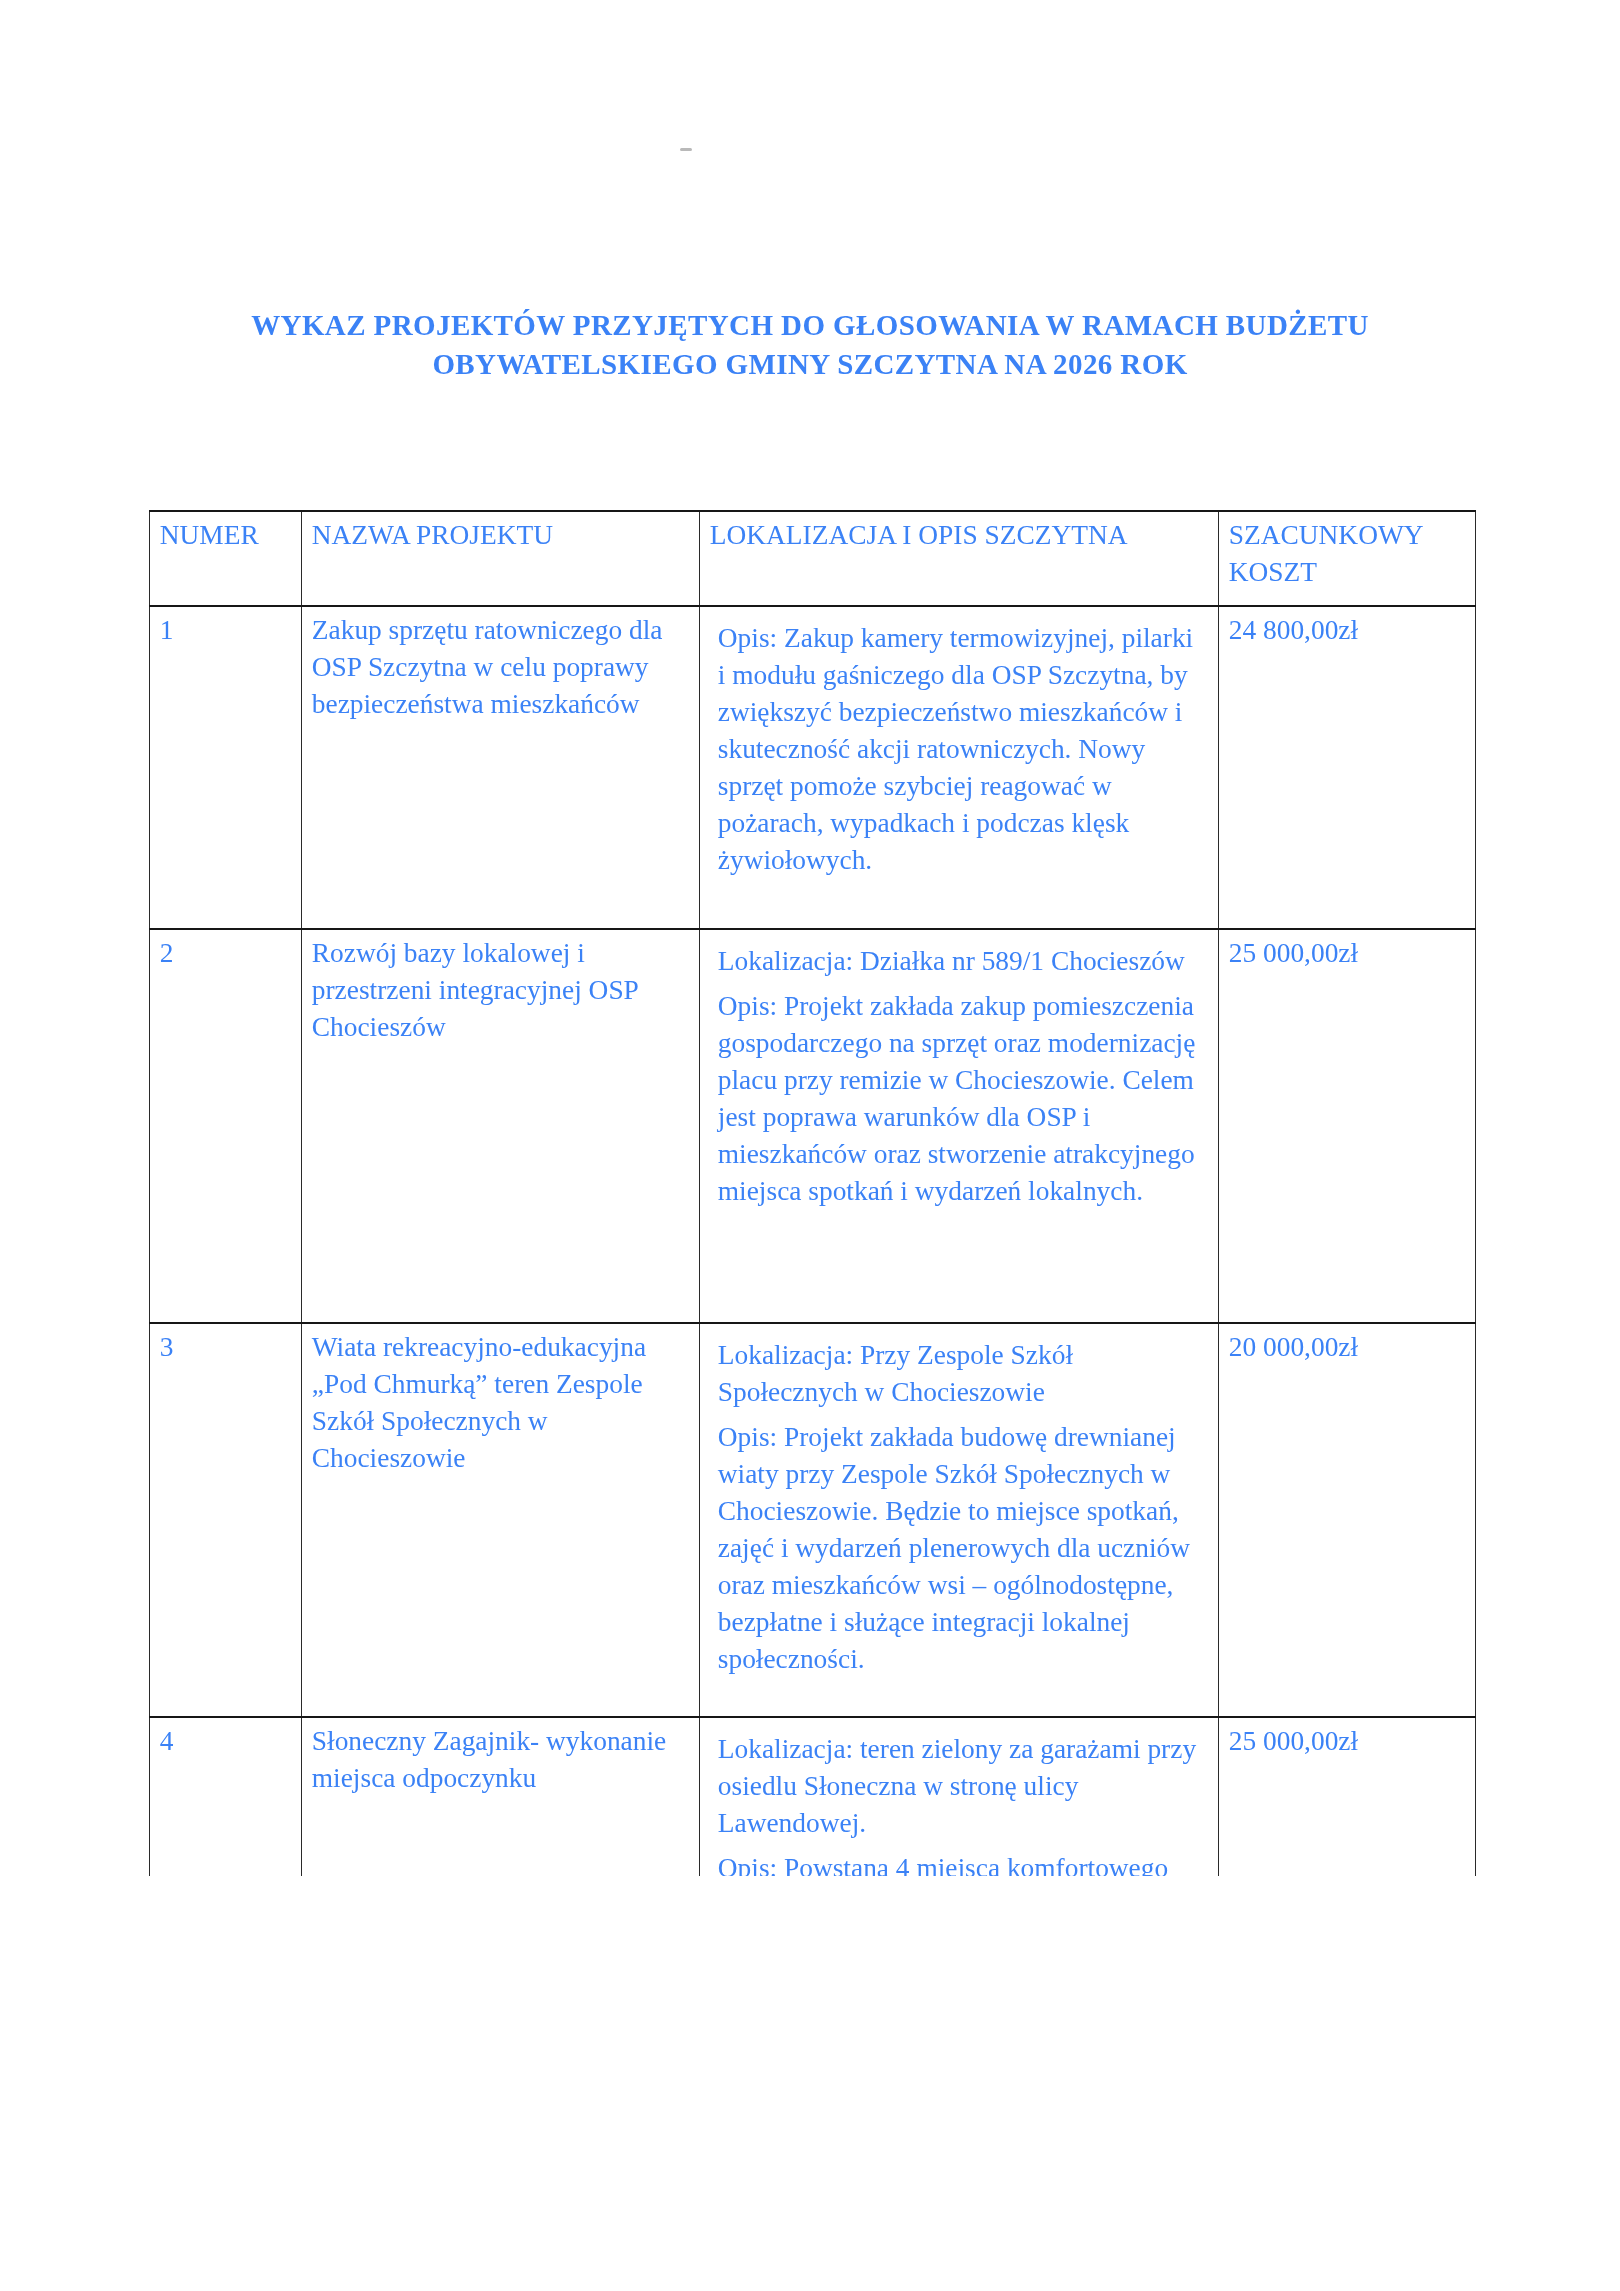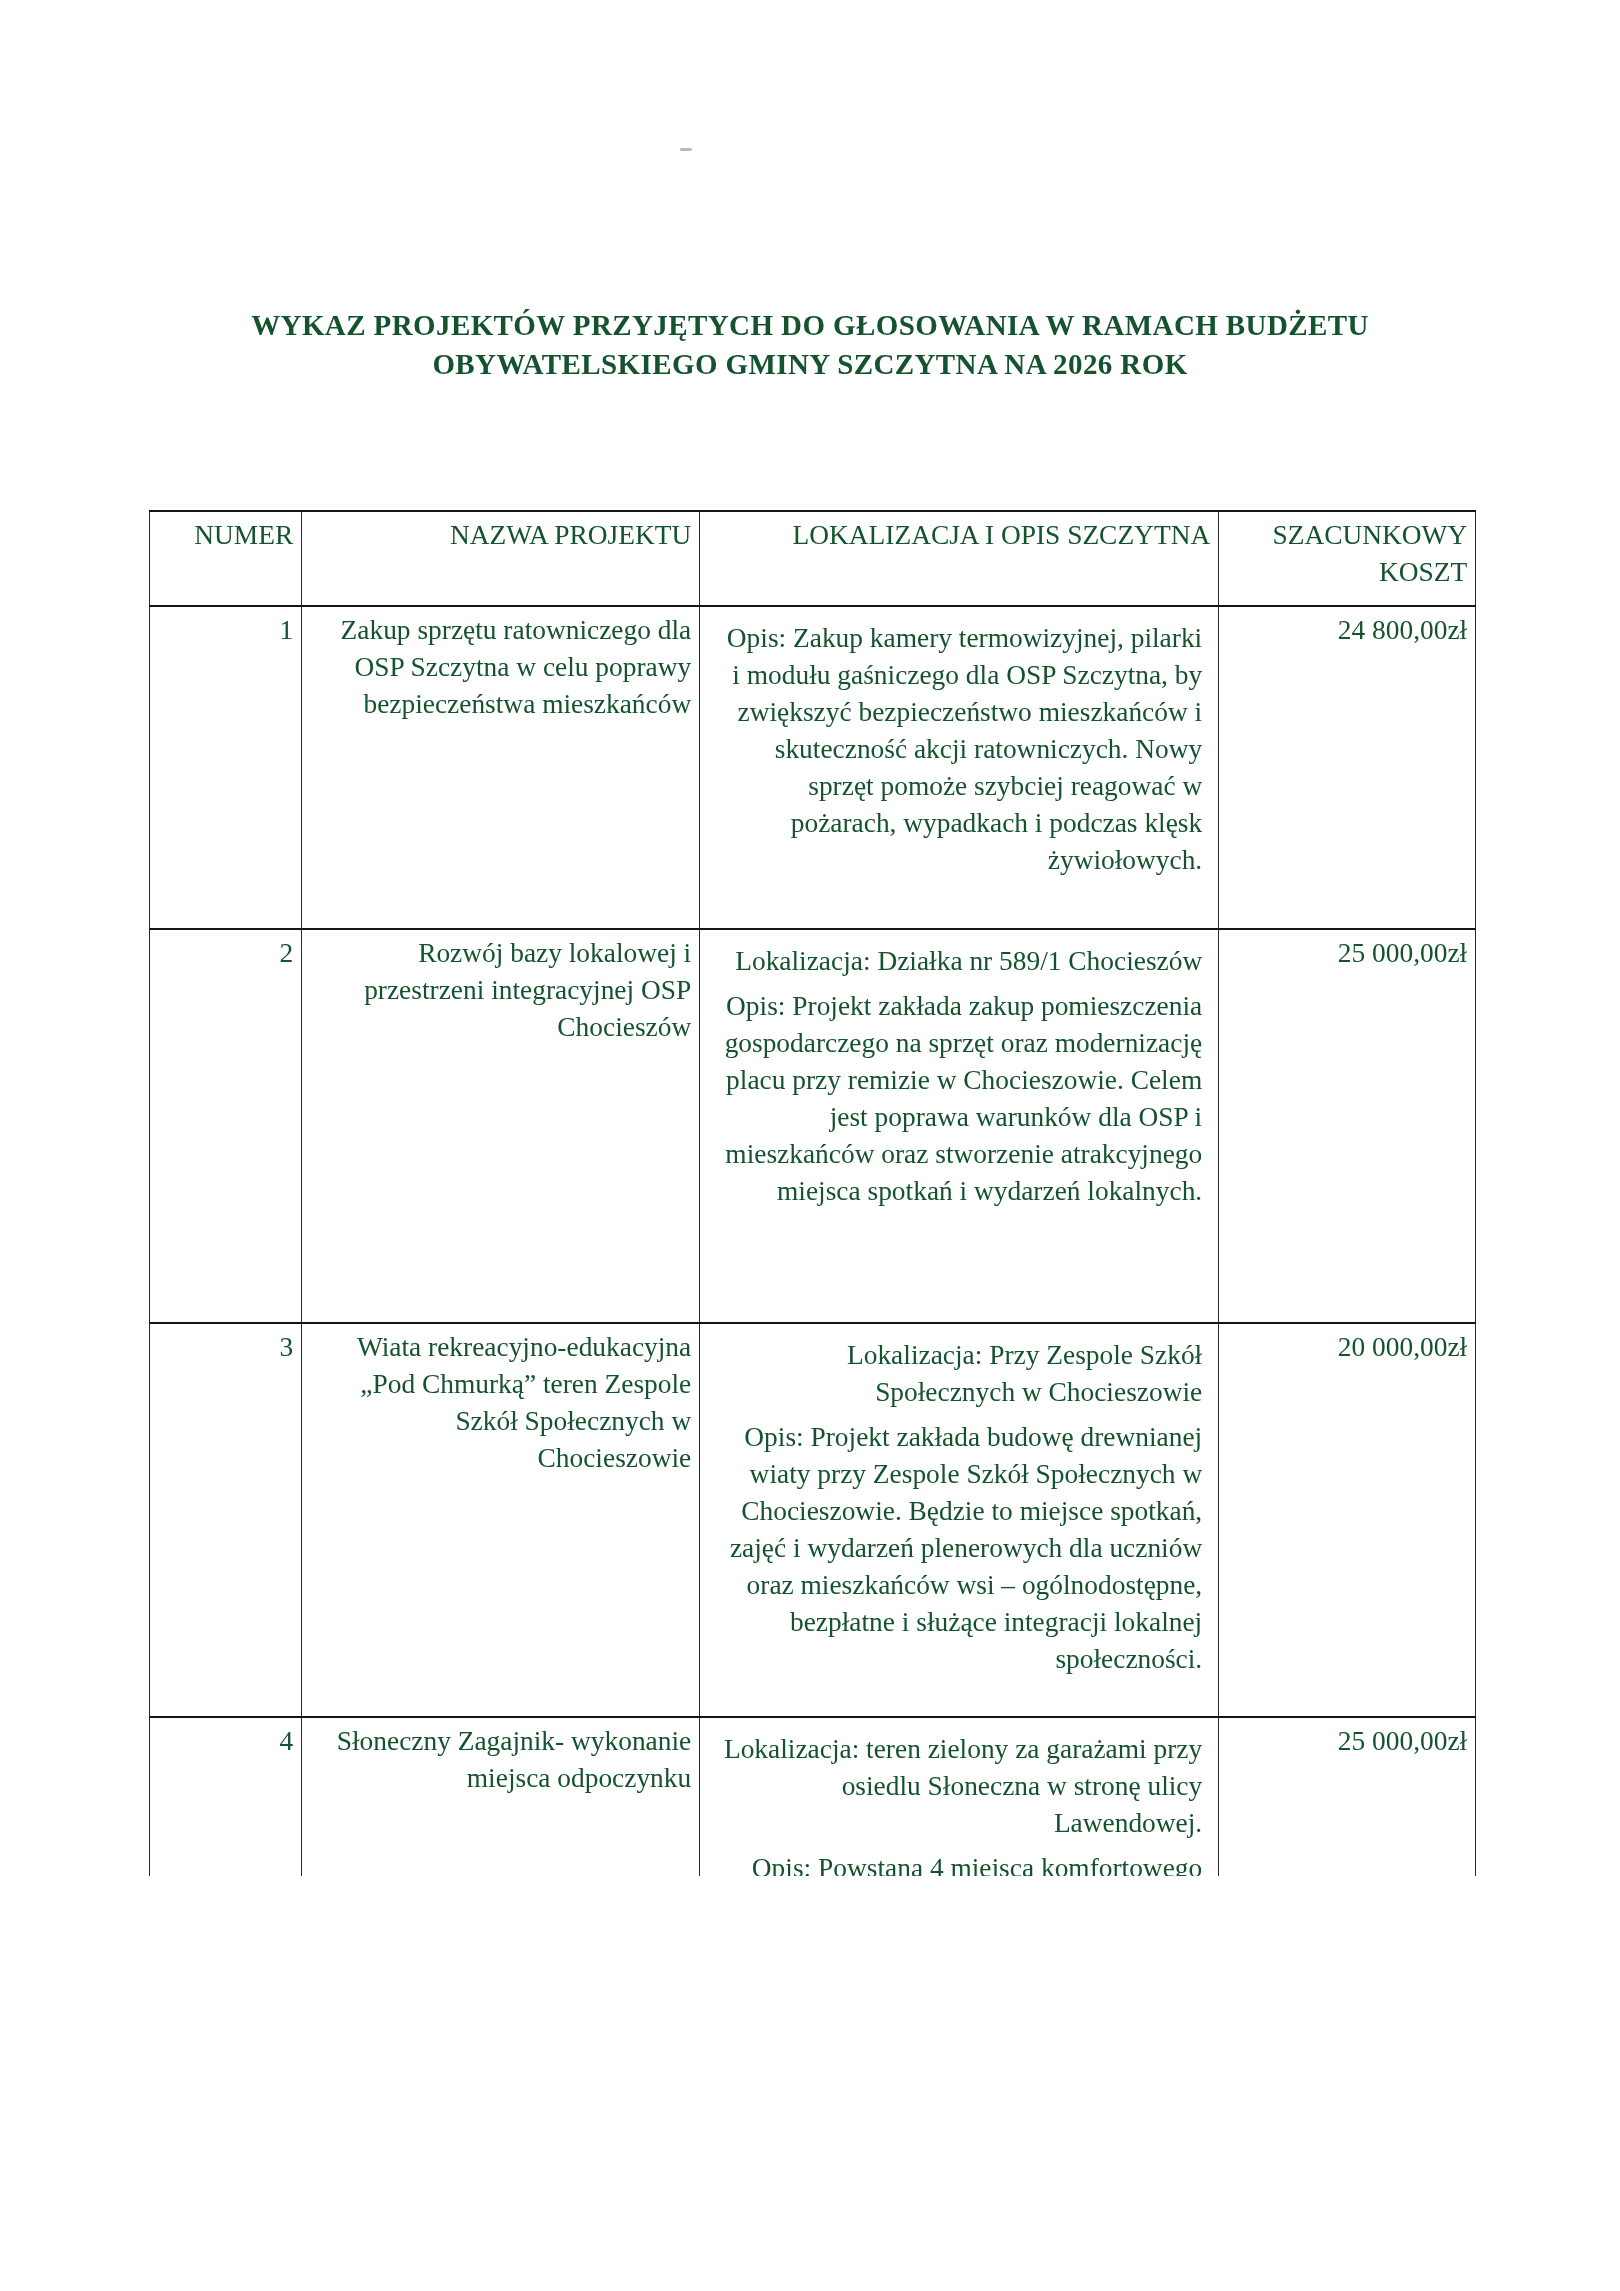--- a/index.html
+++ b/index.html
@@ -6,21 +6,21 @@
     margin: 0;
     padding: 0;
     background: #ffffff;
   }
   .page {
     position: relative;
     width: 1620px;
     height: 1876px;
     background: #ffffff;
     font-family: "Liberation Serif", "DejaVu Serif", serif;
-    color: #14532d;
+    color: #3b82f6;
     overflow: hidden;
   }
   
   .scan-speck {
     position: absolute;
     left: 680px;
     top: 148px;
     width: 11.8px;
     height: 2.9px;
     background: #b9b9b9;
@@ -52,21 +52,21 @@
   table.projects col.c-opis  { width: 519px; }
   table.projects col.c-koszt { width: 257px; }
 
   table.projects th,
   table.projects td {
     border-left: 1px solid #2a2a2a;
     border-right: 1px solid #2a2a2a;
     border-top: 2px solid #161616;
     border-bottom: 2px solid #161616;
     vertical-align: top;
-    text-align: right;
+    text-align: left;
     padding: 4.9px 7.8px 5.9px 9.8px;
     font-weight: normal;
     overflow: hidden;
   }
   table.projects { border-top: 2.9px solid #111; border-bottom: 2.9px solid #111; }
 
   tr.header-row   { height: 95px; }
   tr.row-1        { height: 323px; }
   tr.row-2        { height: 394px; }
   tr.row-3        { height: 394px; }

